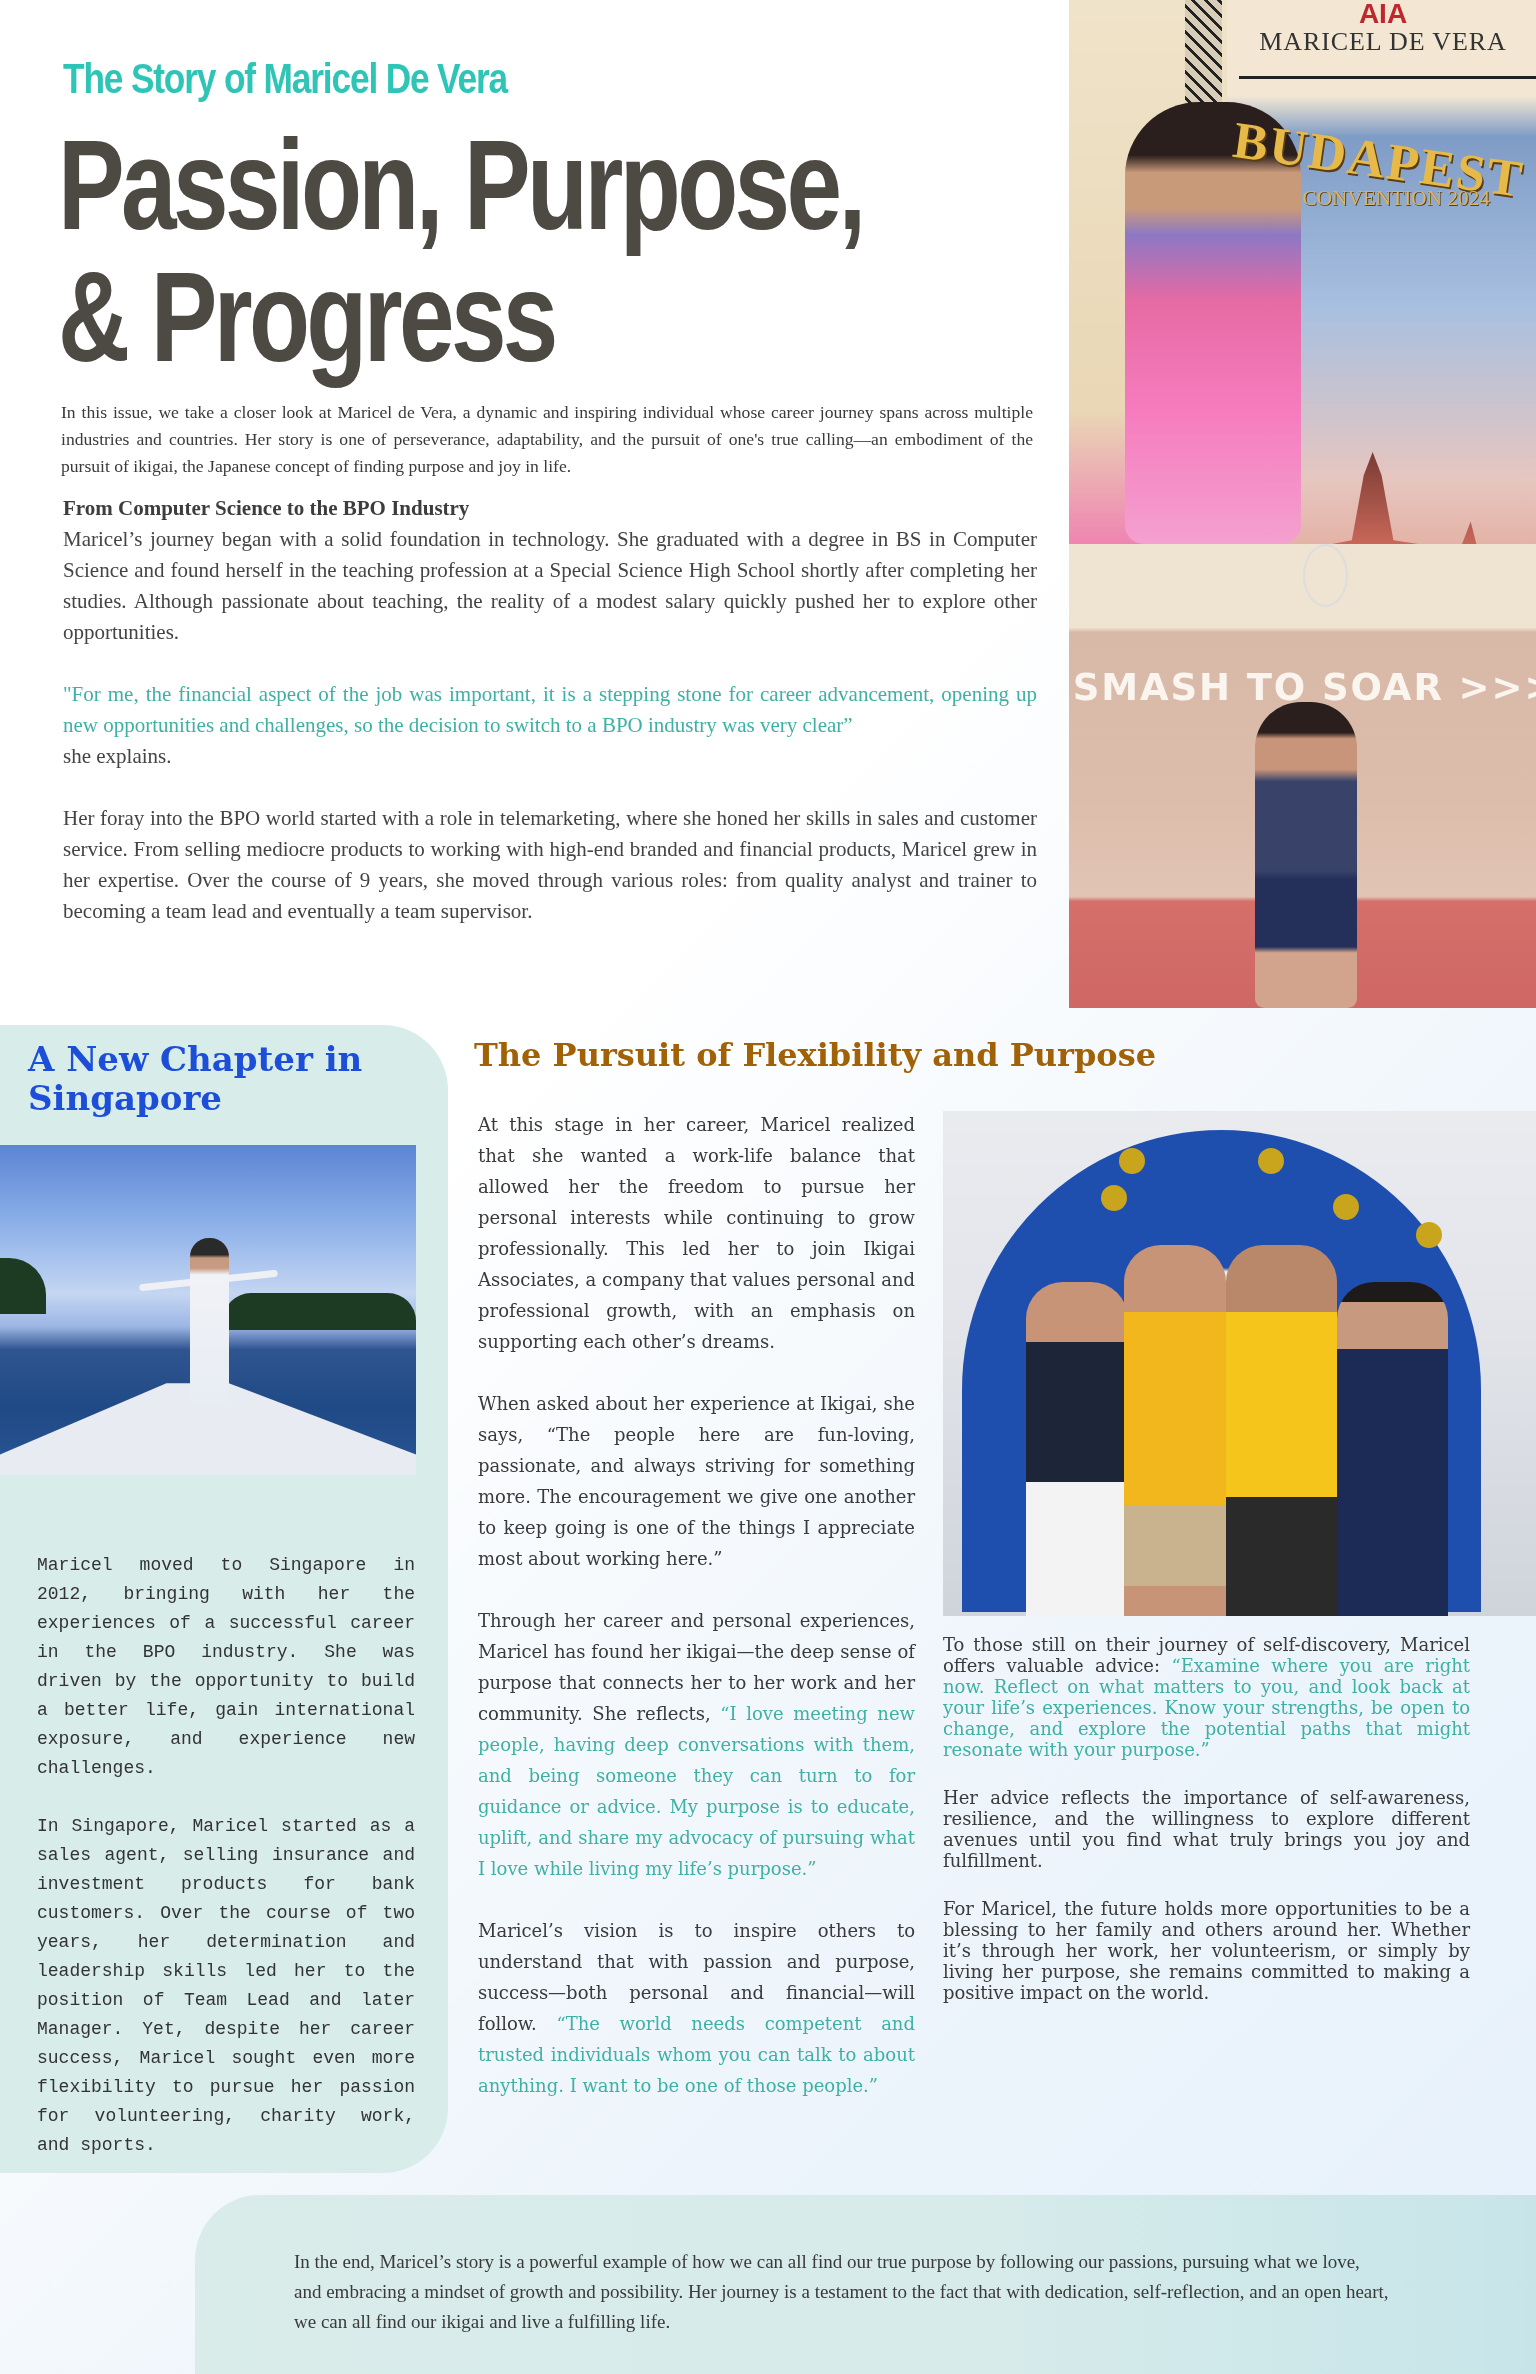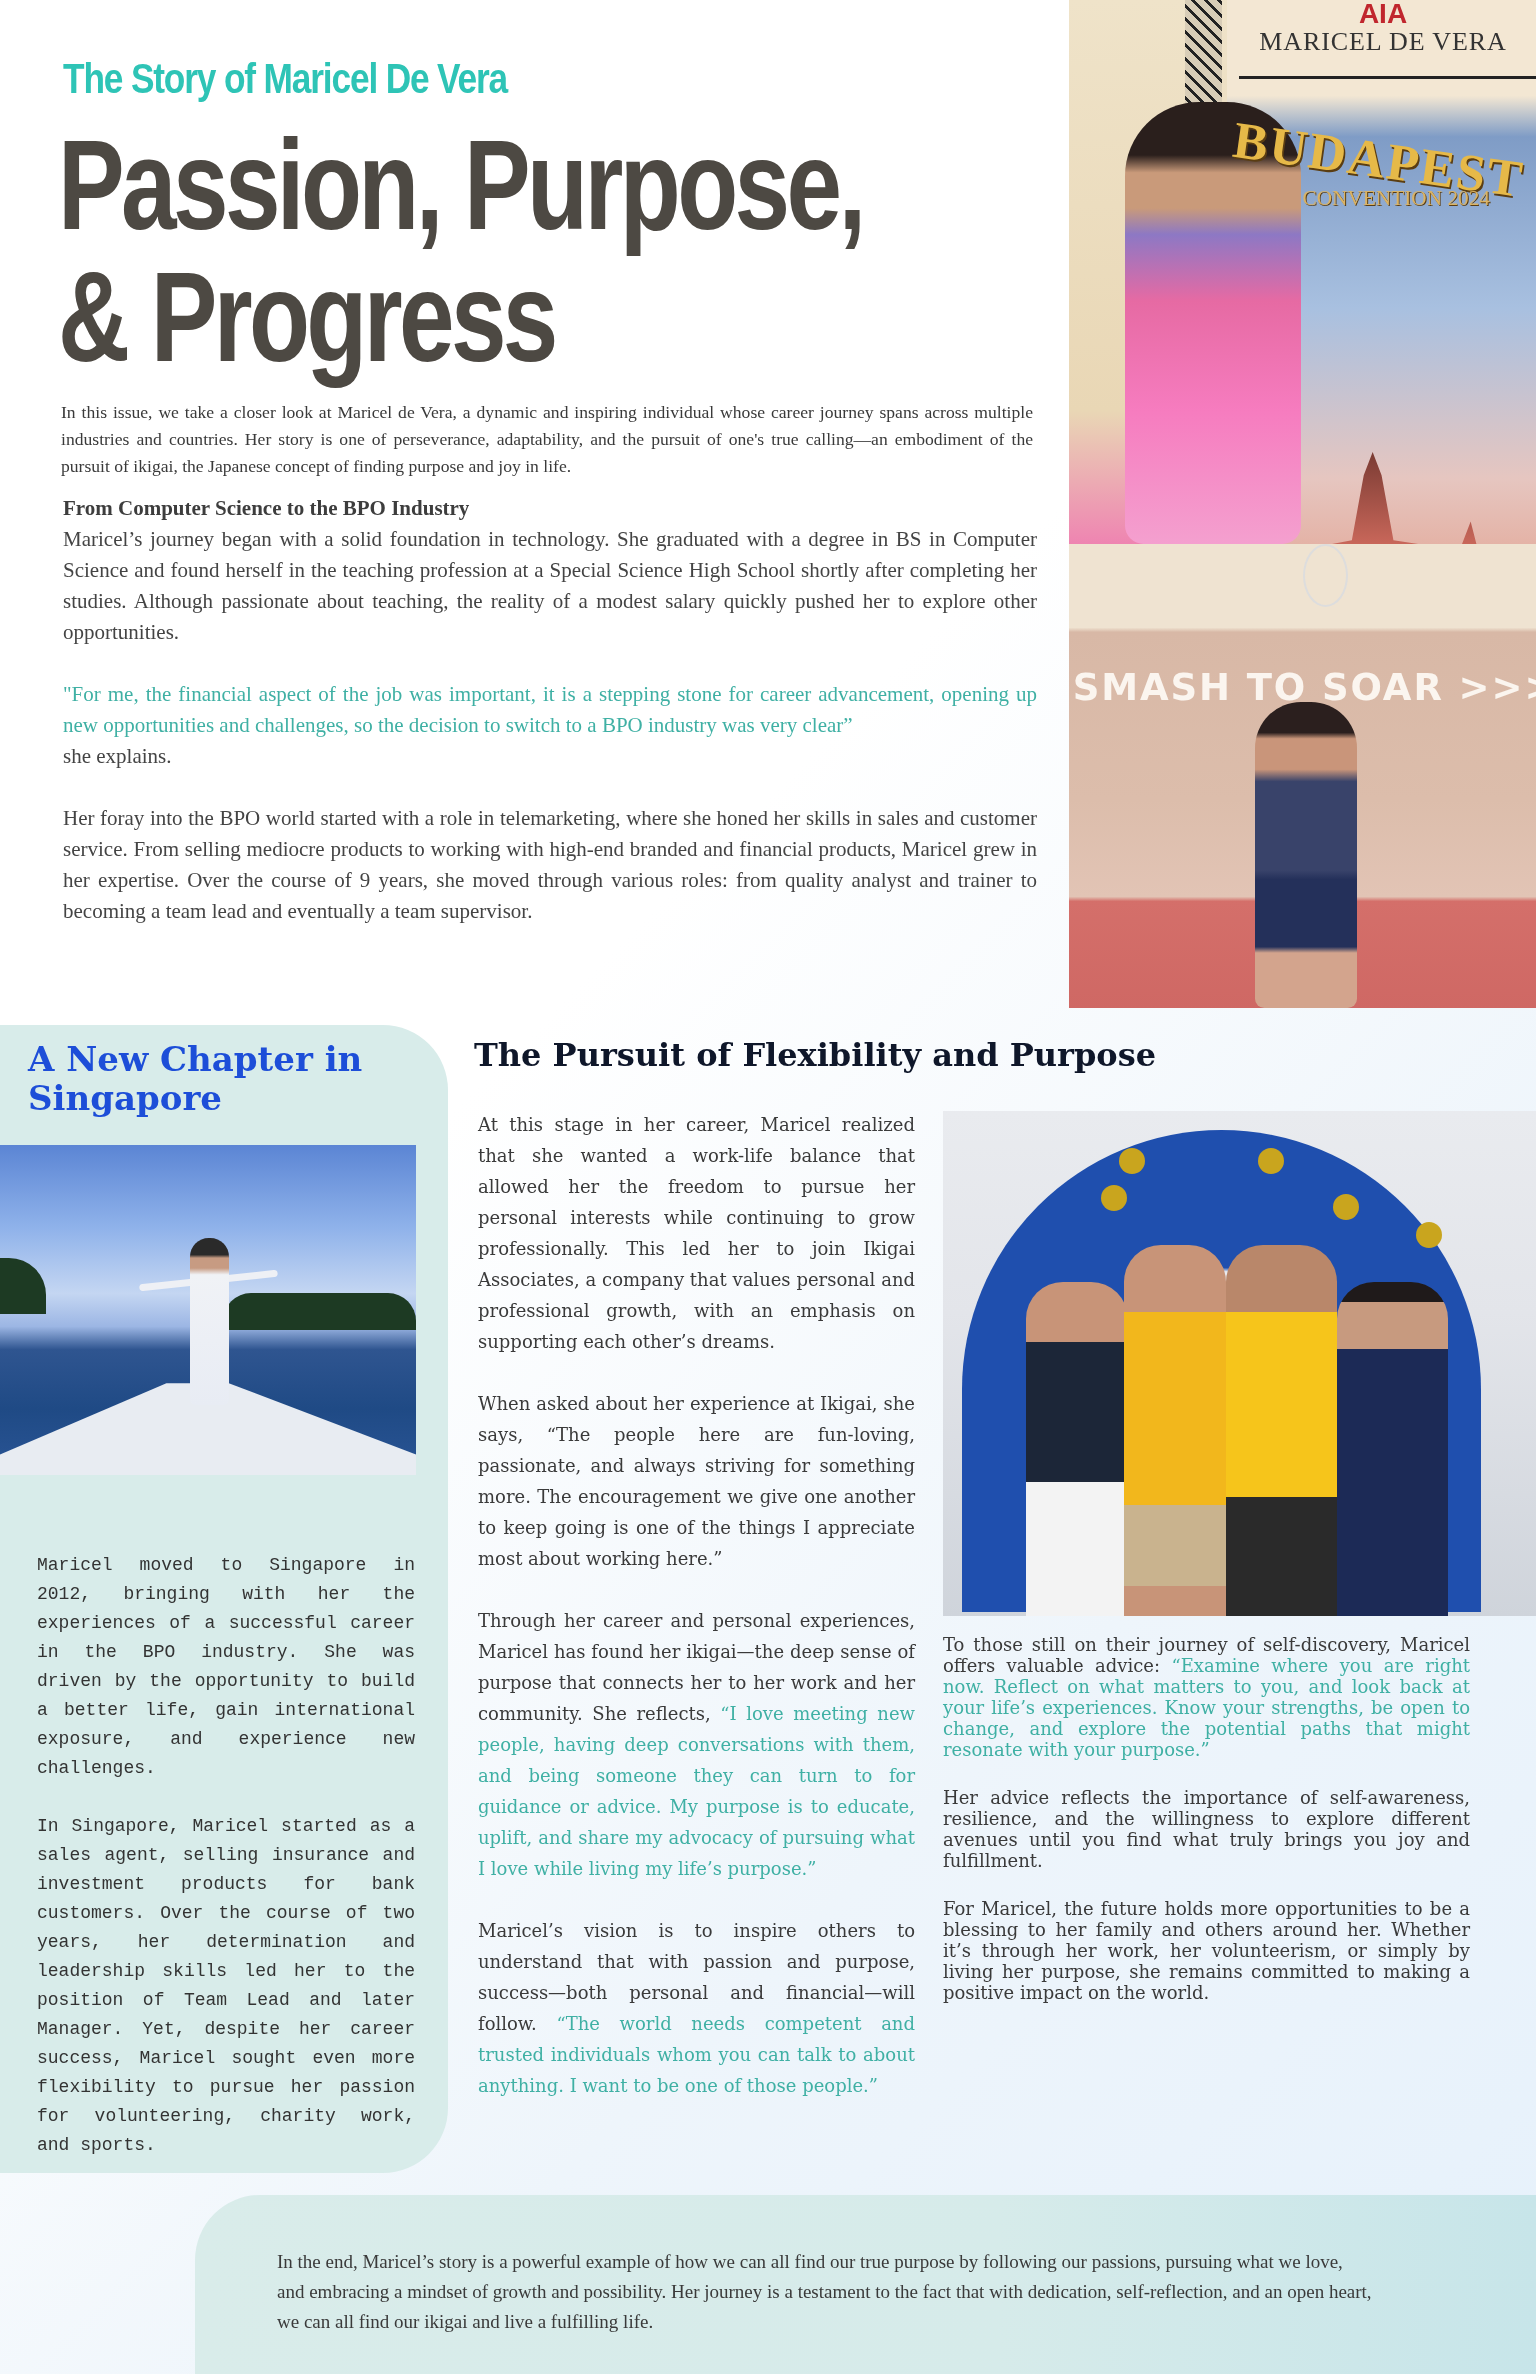--- a/index.html
+++ b/index.html
@@ -149,21 +149,21 @@
     font-family: Liberation Mono, monospace;
     font-size: 18px; line-height: 29px; color: #333;
     text-align: justify;
     margin-top: 42px;
   }
   .sidebar-text p { margin-bottom: 29px; }
 
   
   .mid-heading {
     left: 474px; top: 1036px; white-space: nowrap;
-    font-family: "DejaVu Serif", serif; font-size: 32px; color: #0f172a;
+    font-family: "DejaVu Serif", serif; font-size: 32px; color: #a16207;
   }
   .mid-text {
     left: 478px; top: 1109px; width: 437px;
     font-family: "DejaVu Serif", serif;
     font-size: 18px; line-height: 31px; color: #3a3a3a;
     text-align: justify;
   }
   .mid-text p { margin-bottom: 31px; }
 
   
@@ -193,21 +193,21 @@
   }
   .right-text p { margin-bottom: 27px; }
 
   
   .closing {
     left: 195px; top: 2195px; width: 1341px; height: 180px;
     background: linear-gradient(90deg, #d9ecea 0%, #d6ebea 60%, #c7e5e9 100%);
     border-radius: 65px 0 0 0;
   }
   .closing p {
-    position: absolute; left: 82px; top: 52px; width: 1095px;
+    position: absolute; left: 99px; top: 52px; width: 1095px;
     font-family: "Liberation Serif", serif;
     font-size: 19px; line-height: 30px; color: #3a3a3a;
   }
 </style>
 </head>
 <body>
 
 <div class="abs kicker" style="color:#2ec4b6">The Story of Maricel De Vera</div>
 <div class="abs headline">
   <div>Passion, Purpose,</div>

